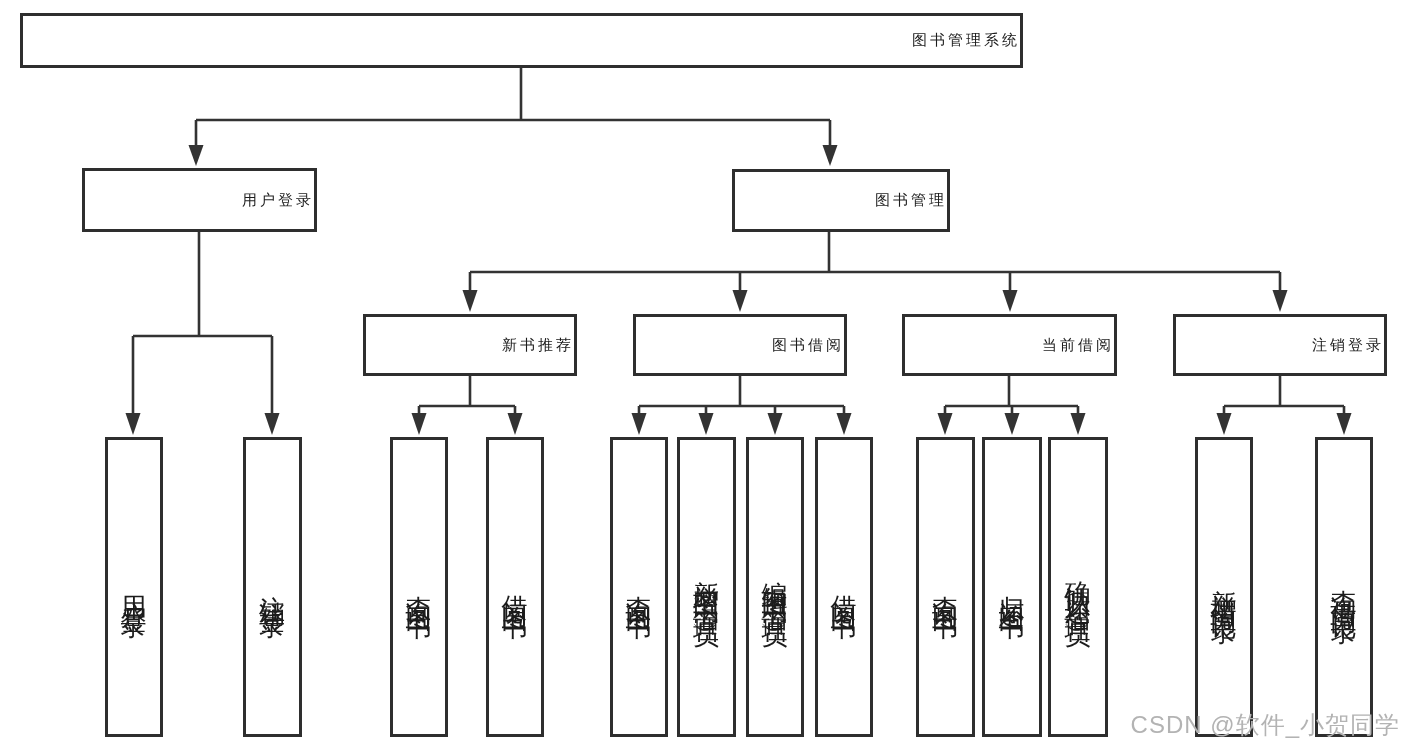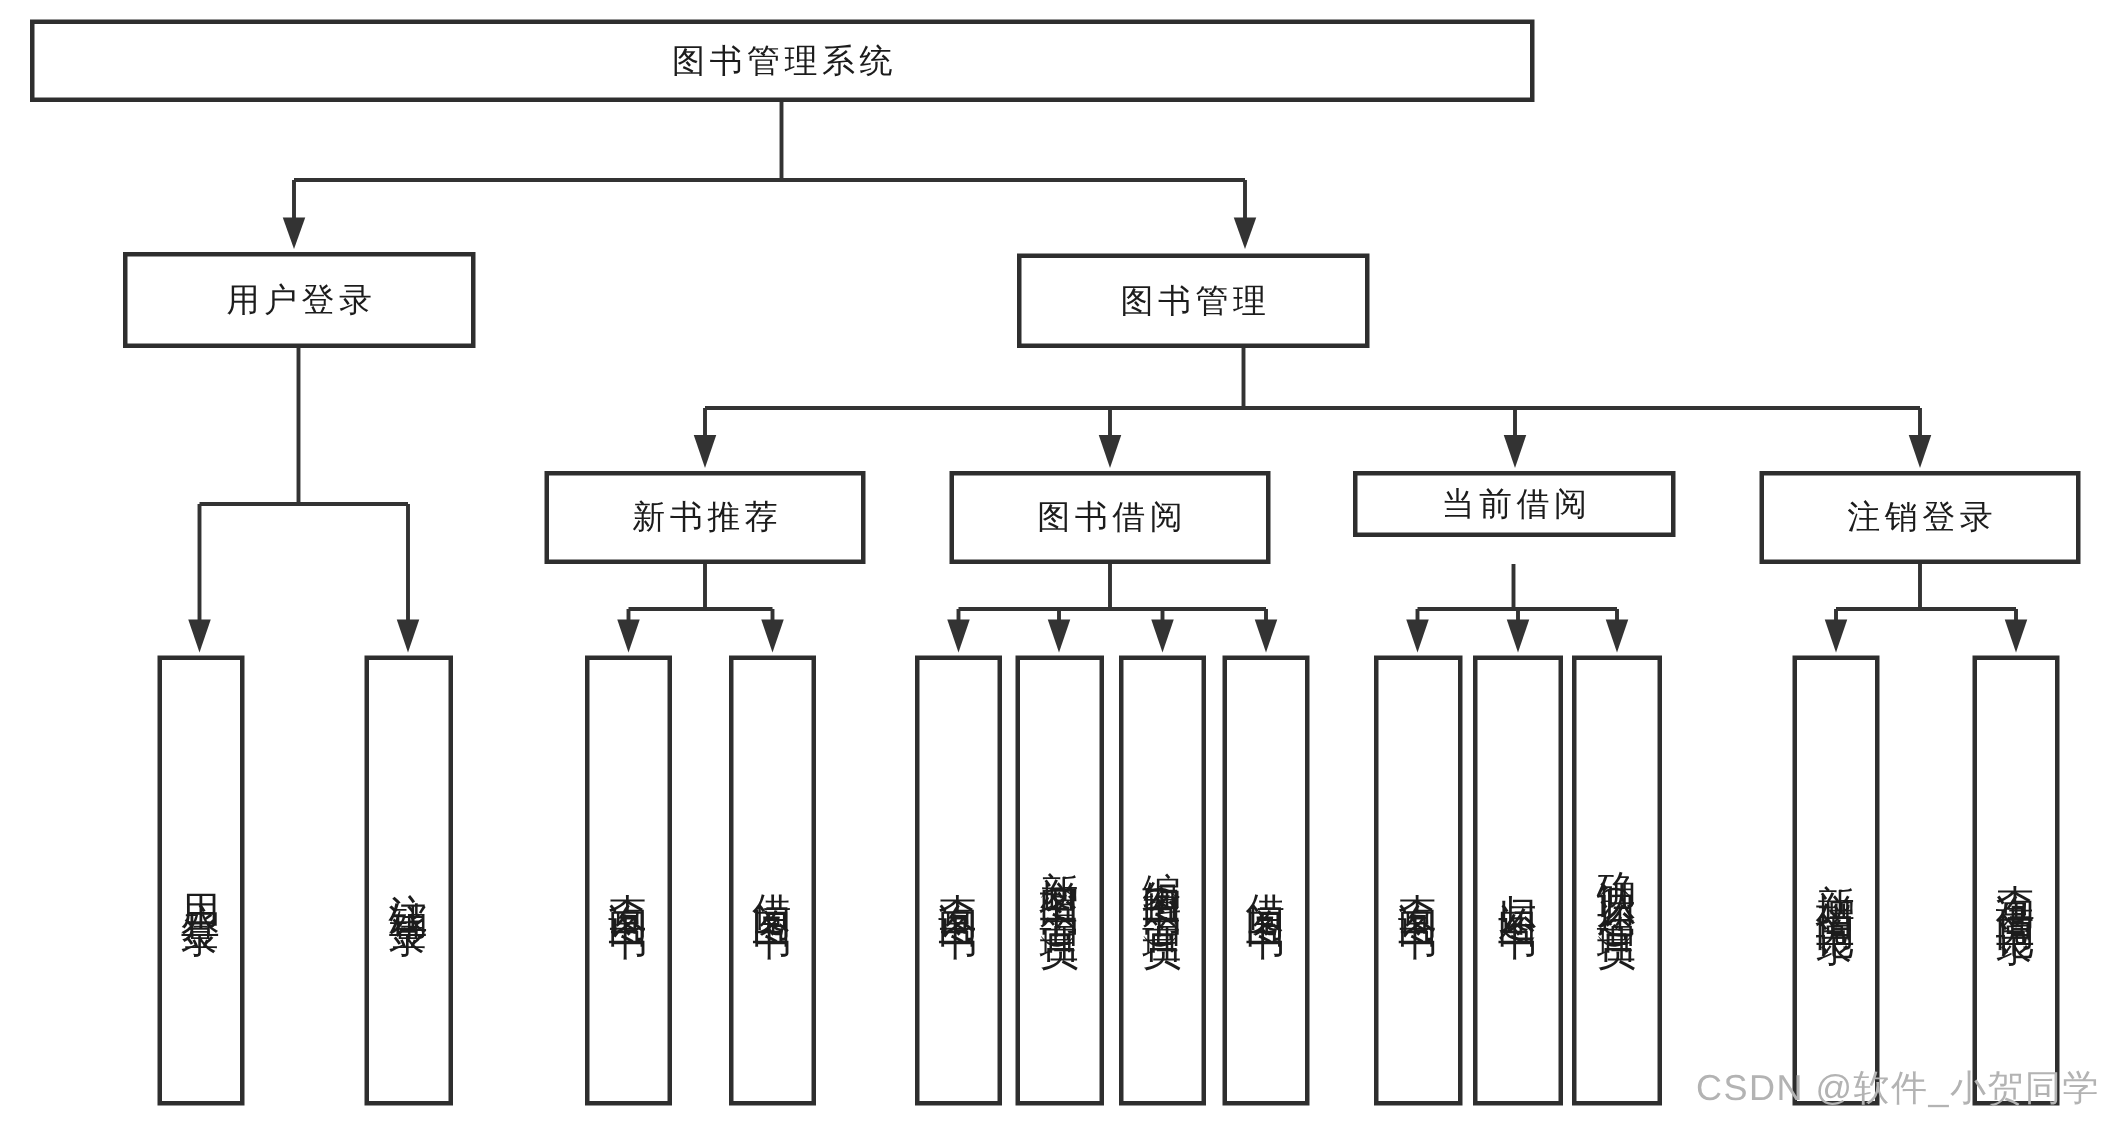--- a/index.html
+++ b/index.html
@@ -21,21 +21,21 @@
   .connectors{position:absolute;left:0;top:0;width:1405px;height:747px;}
   .edges path{stroke:var(--line);stroke-width:2.6;fill:none;}
   .arrowheads polygon{fill:var(--line);stroke:none;}
   .node{
     position:absolute;
     box-sizing:border-box;
     border:3px solid var(--box-border);
     background:var(--box-background);
     display:flex;align-items:center;justify-content:center;
   }
-  .hnode{font-size:22px;letter-spacing:3px;}
+  .hnode{font-size:15px;letter-spacing:3px;justify-content:flex-end;}
   .hnode .hlabel{white-space:nowrap;text-indent:3px;}
   .vnode .vlabel{
     writing-mode:vertical-rl;
     text-orientation:mixed;
     font-size:26px;
     letter-spacing:6px;
     line-height:1;
     white-space:nowrap;
   }
   .watermark{
@@ -86,31 +86,31 @@
     </g>
   </svg>
 
   <div class="node hnode" style="left:20px;top:13px;width:1003px;height:55px">
     <span class="hlabel">图书管理系统</span>
   </div>
 
   <div class="node hnode" style="left:82px;top:168px;width:235px;height:64px">
     <span class="hlabel">用户登录</span>
   </div>
-  <div class="node hnode" style="left:678px;top:169px;width:235px;height:63px">
+  <div class="node hnode" style="left:732px;top:169px;width:218px;height:63px">
     <span class="hlabel">图书管理</span>
   </div>
 
   <div class="node hnode" style="left:633px;top:314px;width:214px;height:62px">
     <span class="hlabel">图书借阅</span>
   </div>
   <div class="node hnode" style="left:363px;top:314px;width:214px;height:62px">
     <span class="hlabel">新书推荐</span>
   </div>
-  <div class="node hnode" style="left:902px;top:314px;width:215px;height:44px">
+  <div class="node hnode" style="left:902px;top:314px;width:215px;height:62px">
     <span class="hlabel">当前借阅</span>
   </div>
   <div class="node hnode" style="left:1173px;top:314px;width:214px;height:62px">
     <span class="hlabel">注销登录</span>
   </div>
 
   <div class="node vnode" style="left:105px;top:437px;width:58px;height:300px">
     <span class="vlabel">用户登录</span>
   </div>
   <div class="node vnode" style="left:243px;top:437px;width:59px;height:300px">

